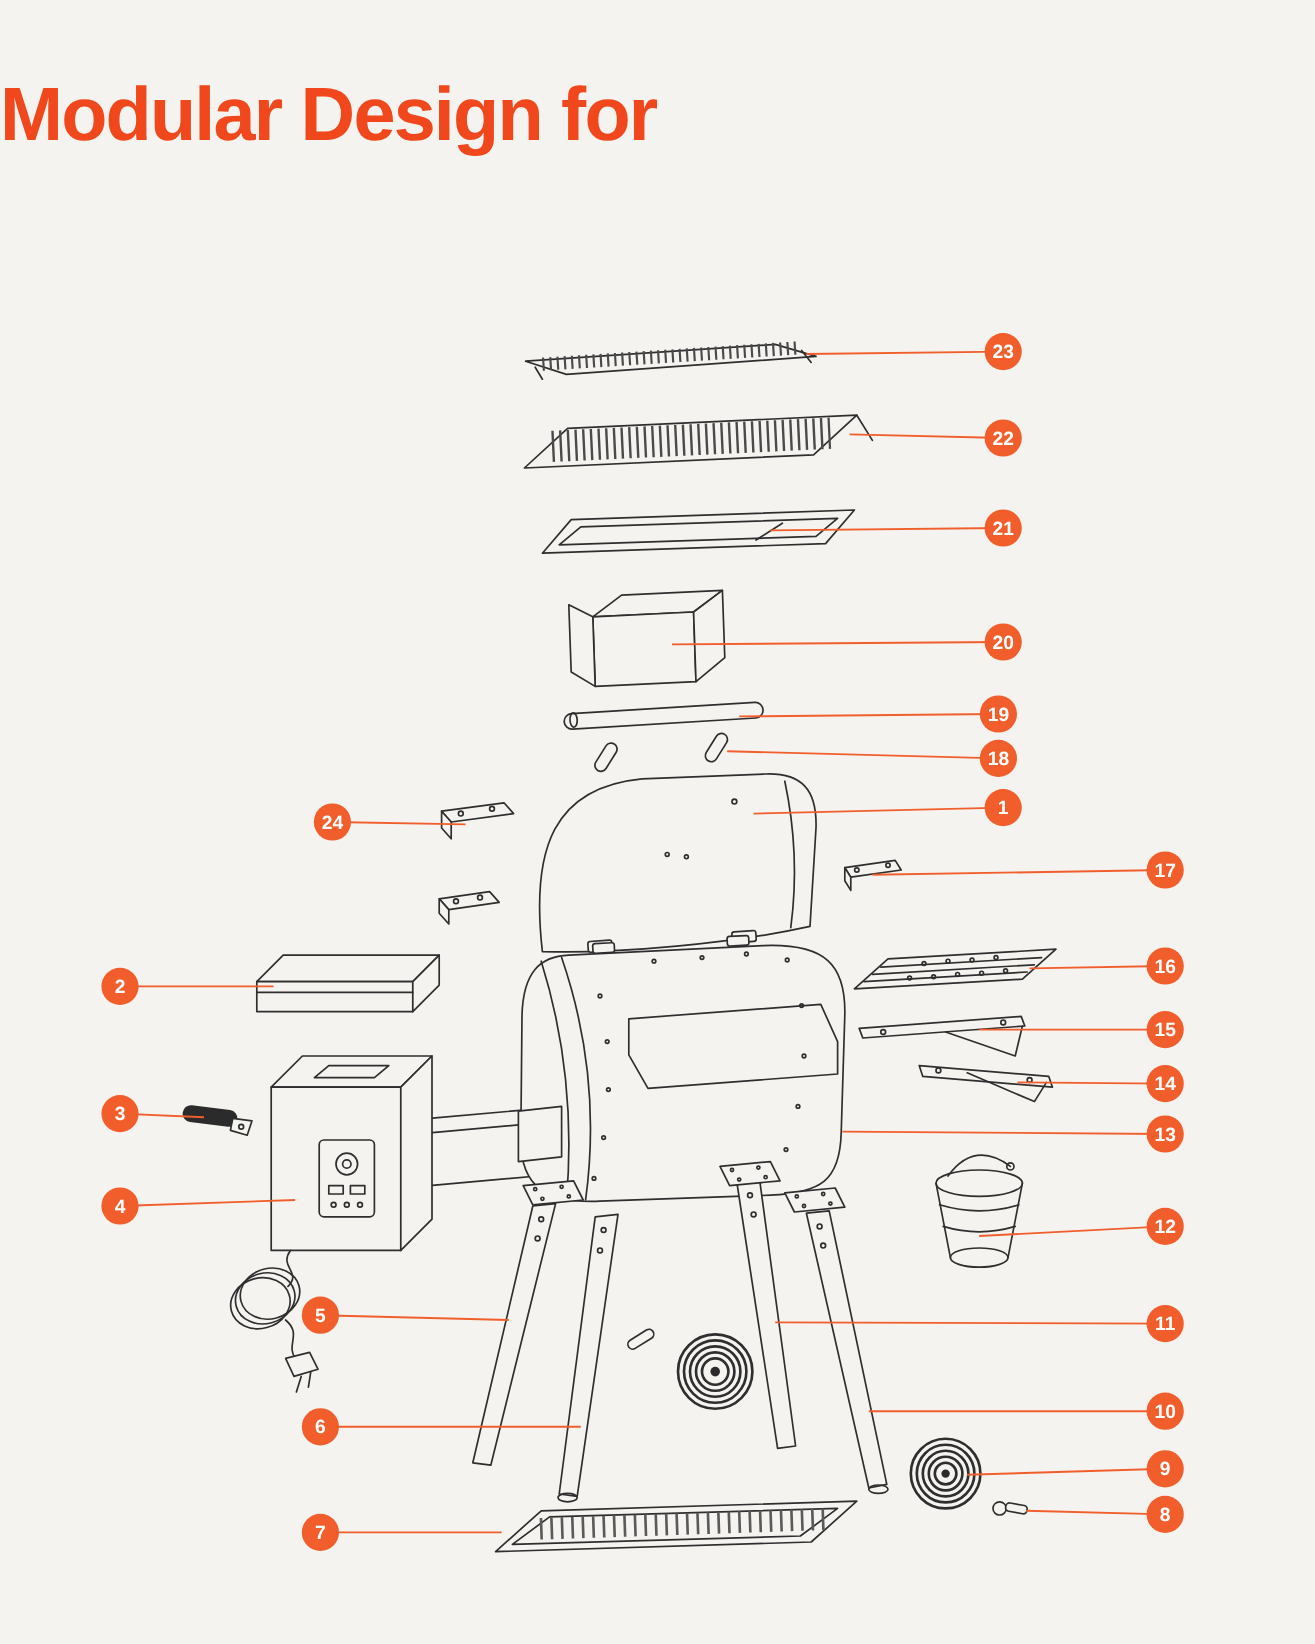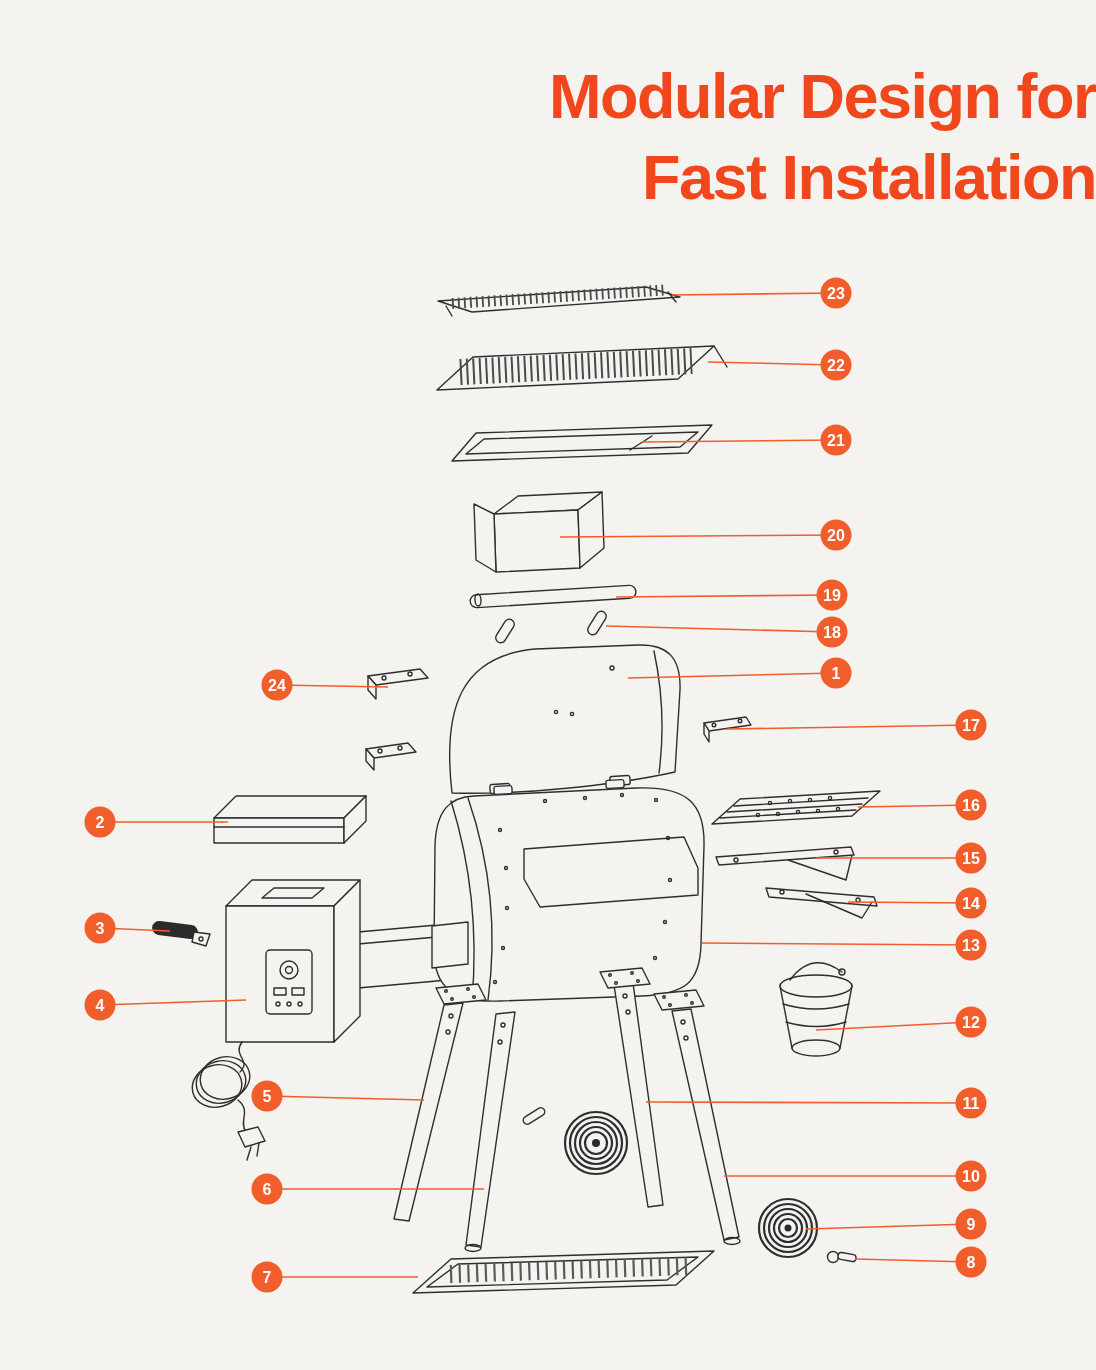--- a/index.html
+++ b/index.html
@@ -1,32 +1,31 @@
 <!DOCTYPE html>
 <html style="--title-color: #f0481c; --badge-color: #f15e2c; --bg-color: #f4f3f0;"><head>
 <meta charset="utf-8">
 <style>
   *{margin:0;padding:0;box-sizing:border-box}
   html,body{background:var(--bg-color,#f4f3f0)}
   body{font-family:"Liberation Sans",sans-serif}
   .stage{position:relative;width:1096px;height:1370px;margin:0 auto;background:var(--bg-color,#f4f3f0);overflow:hidden}
-  .headline{position:absolute;top:56px;left:0;width:100%;text-align:right;
+  .headline{position:absolute;top:56px;left:0;width:100%;text-align:left;
     color:var(--title-color,#f0481c);font-weight:800;font-size:63px;line-height:1.28;letter-spacing:-1.5px}
   .headline .line{display:block}
   svg.layer{position:absolute;left:0;top:0}
   .badge-num{font:700 16px "Liberation Sans",sans-serif;fill:#ffffff}
 </style>
 </head>
 <body>
 
 <div class="stage">
 
   <div class="headline">
     <span class="line">Modular Design for</span>
-    <span class="line">Fast Installation</span>
   </div>
 
   <svg id="art" class="layer" width="1096" height="1370" viewBox="0 0 1096 1370">
     <g fill="none" stroke="#2e2e2e" stroke-width="1.4" stroke-linejoin="round" stroke-linecap="round">
 
       <g>
         <polygon points="438,301 646,287 680,297 472,312" fill="#f4f3f0"></polygon>
         <line x1="452" y1="303.5" x2="664" y2="290" stroke="#4a4a4a" stroke-width="11" stroke-dasharray="1.8 4.2" stroke-linecap="butt"></line>
         <line x1="446" y1="306" x2="452" y2="316"></line>
         <line x1="668" y1="292" x2="676" y2="302"></line>

